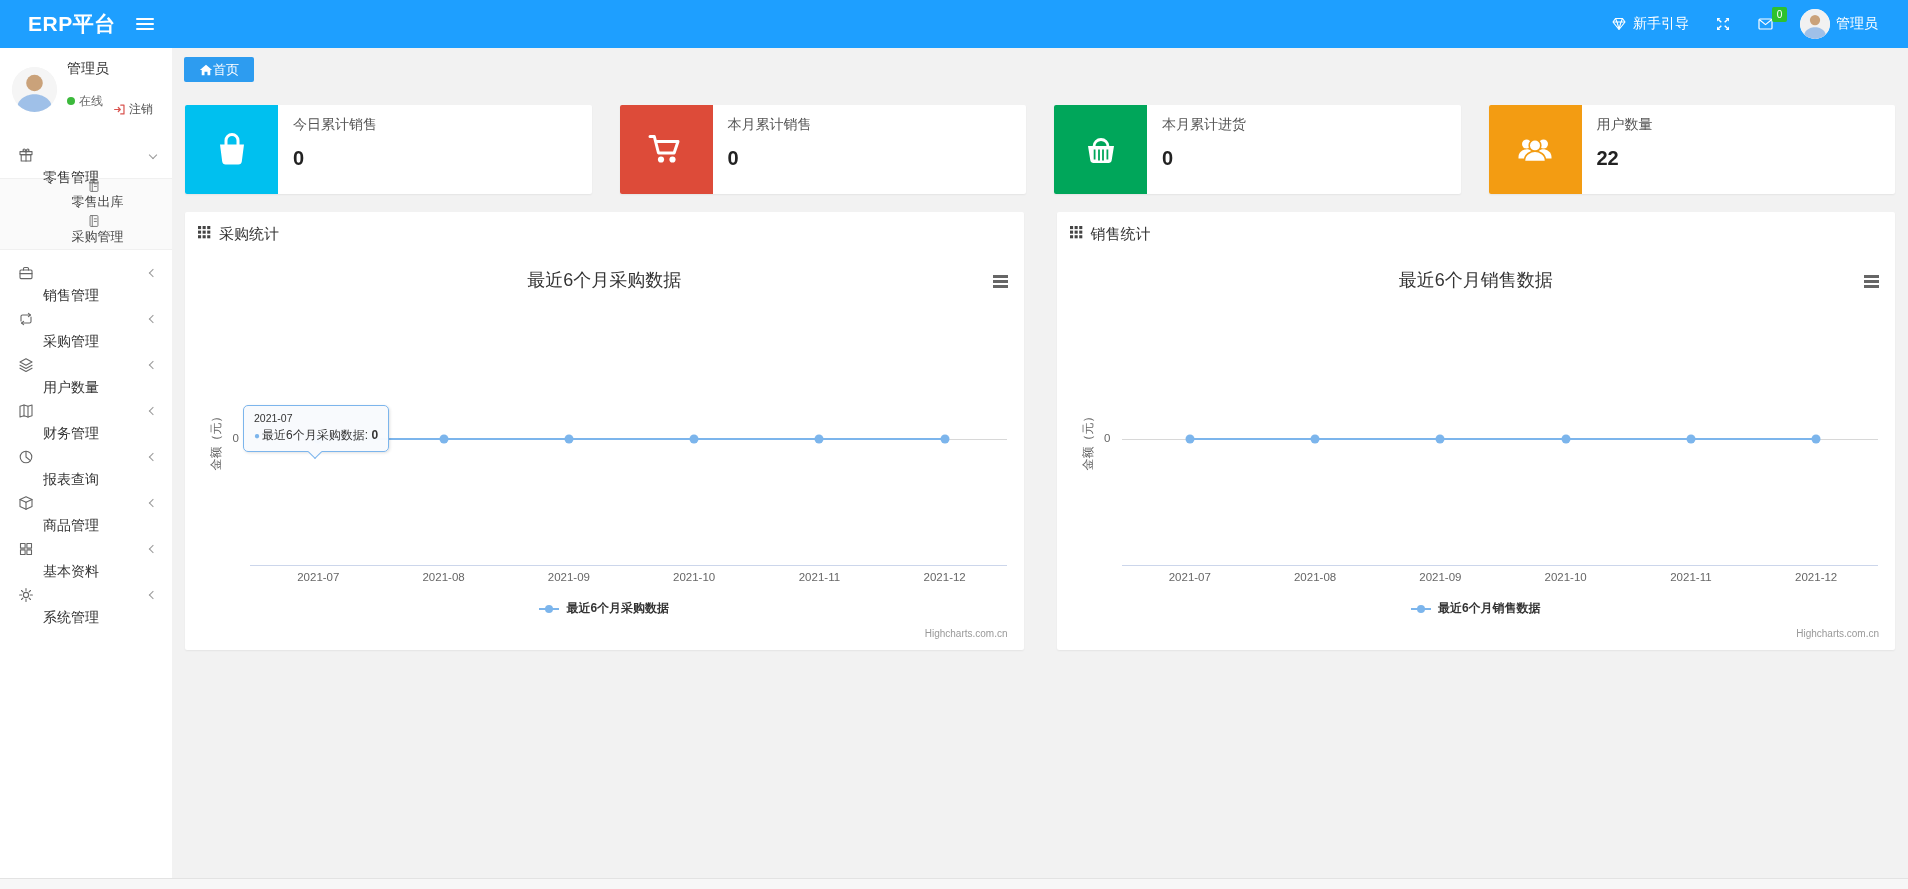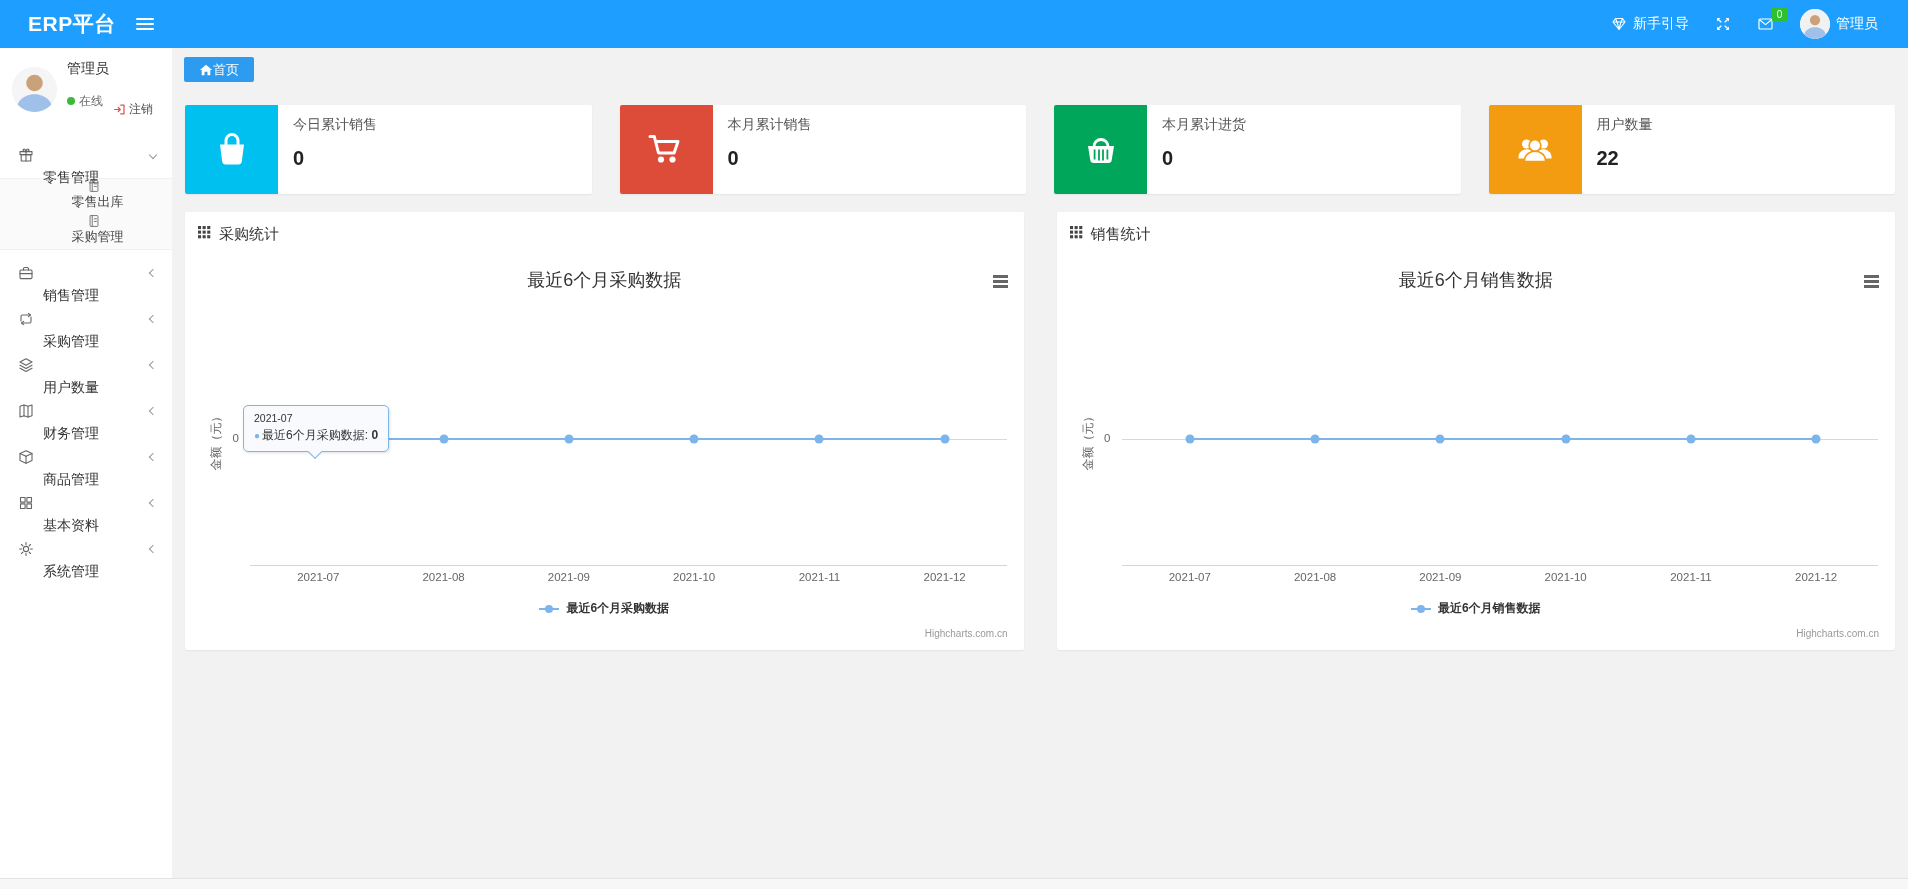--- a/index.html
+++ b/index.html
@@ -205,20 +205,28 @@
       <div class="menu-item">
         <span class="mi-icon"><svg viewBox="0 0 16 16" fill="none" stroke="currentColor" stroke-width="1.1" stroke-linecap="round" stroke-linejoin="round">
             <path d="M2 3.2l4-1.2 4 1.2 4-1.2v10.8l-4 1.2-4-1.2-4 1.2z"></path>
             <path d="M6 2v11M10 3.2v11"></path>
           </svg></span>
         <span class="mi-label">财务管理</span>
         <span class="chev chev-left"></span>
       </div>
       <div class="menu-item">
         <span class="mi-icon"><svg viewBox="0 0 16 16" fill="none" stroke="currentColor" stroke-width="1.1" stroke-linecap="round" stroke-linejoin="round">
+            <circle cx="8" cy="8" r="5.8"></circle>
+            <path d="M8 8V2.2M8 8l4.4 3.7"></path>
+          </svg></span>
+        <span class="mi-label">报表查询</span>
+        <span class="chev chev-left"></span>
+      </div>
+      <div class="menu-item">
+        <span class="mi-icon"><svg viewBox="0 0 16 16" fill="none" stroke="currentColor" stroke-width="1.1" stroke-linecap="round" stroke-linejoin="round">
             <path d="M8 1.8l6 2.7-6 2.7-6-2.7z"></path>
             <path d="M2 4.5v7.1l6 2.7 6-2.7V4.5"></path>
             <path d="M8 7.2v7.1"></path>
           </svg></span>
         <span class="mi-label">商品管理</span>
         <span class="chev chev-left"></span>
       </div>
       <div class="menu-item">
         <span class="mi-icon"><svg viewBox="0 0 16 16" fill="none" stroke="currentColor" stroke-width="1.1" stroke-linecap="round" stroke-linejoin="round">
             <rect x="2.5" y="2.5" width="4.6" height="4.6"></rect>

